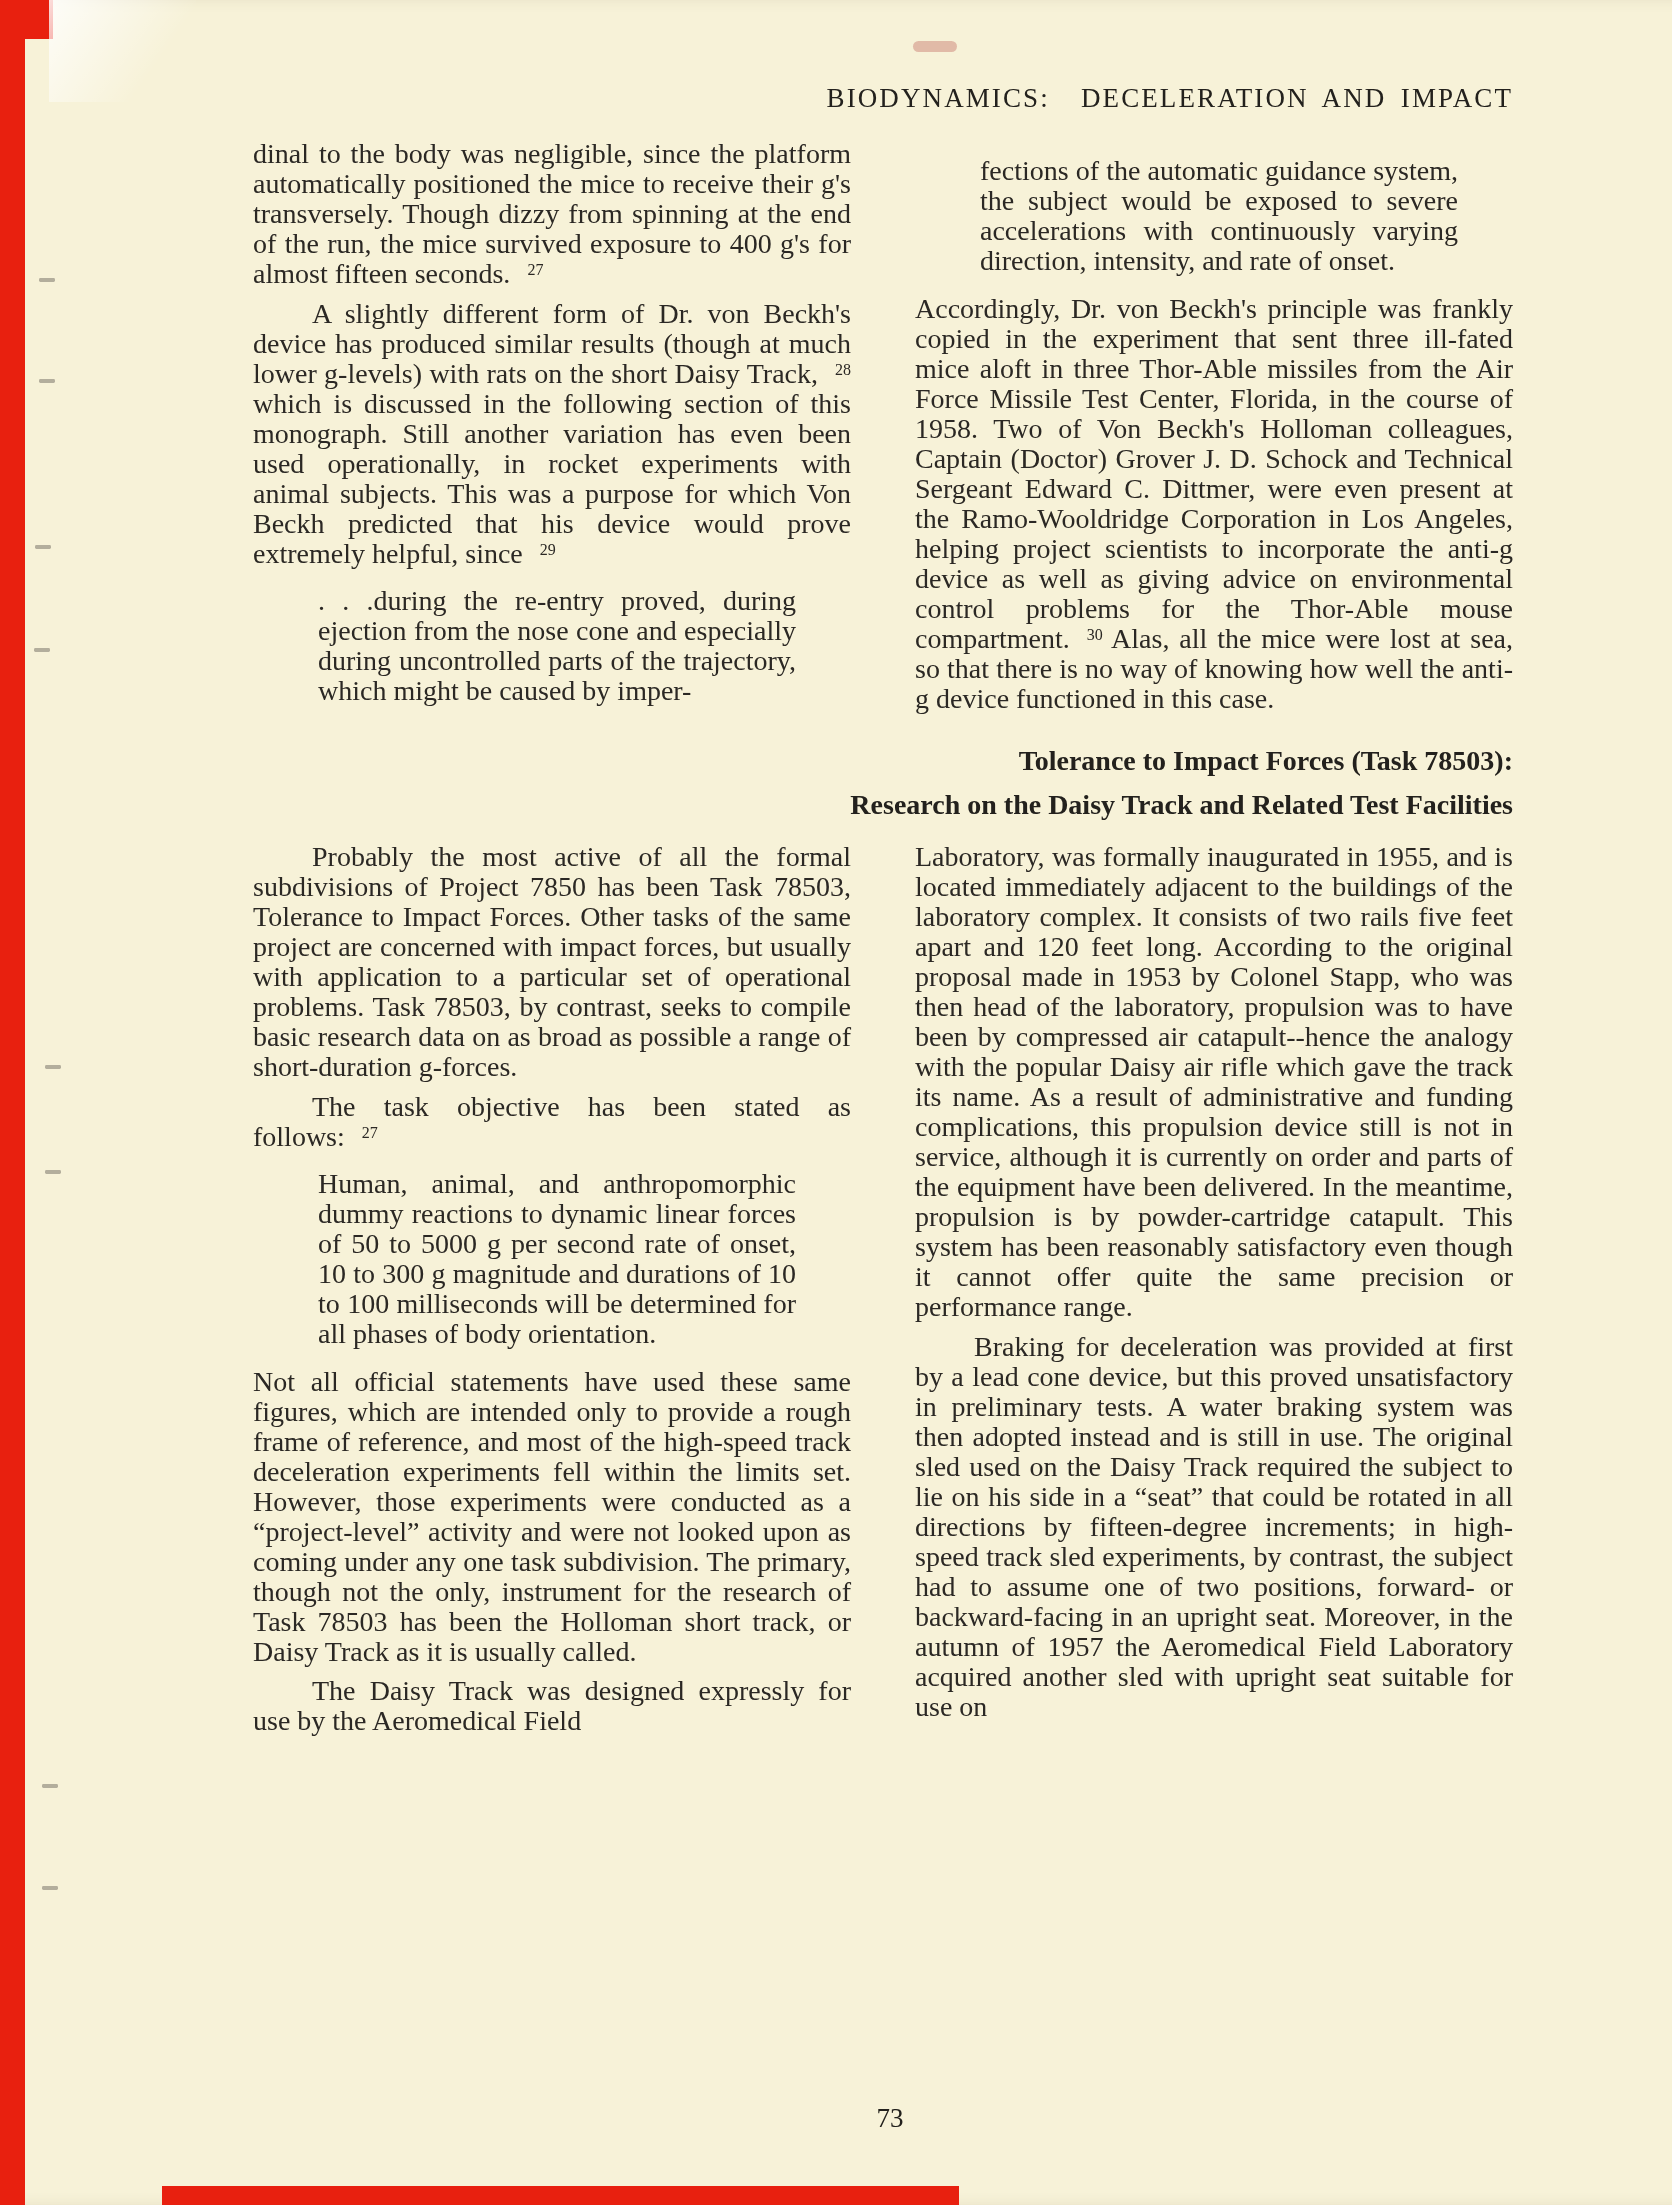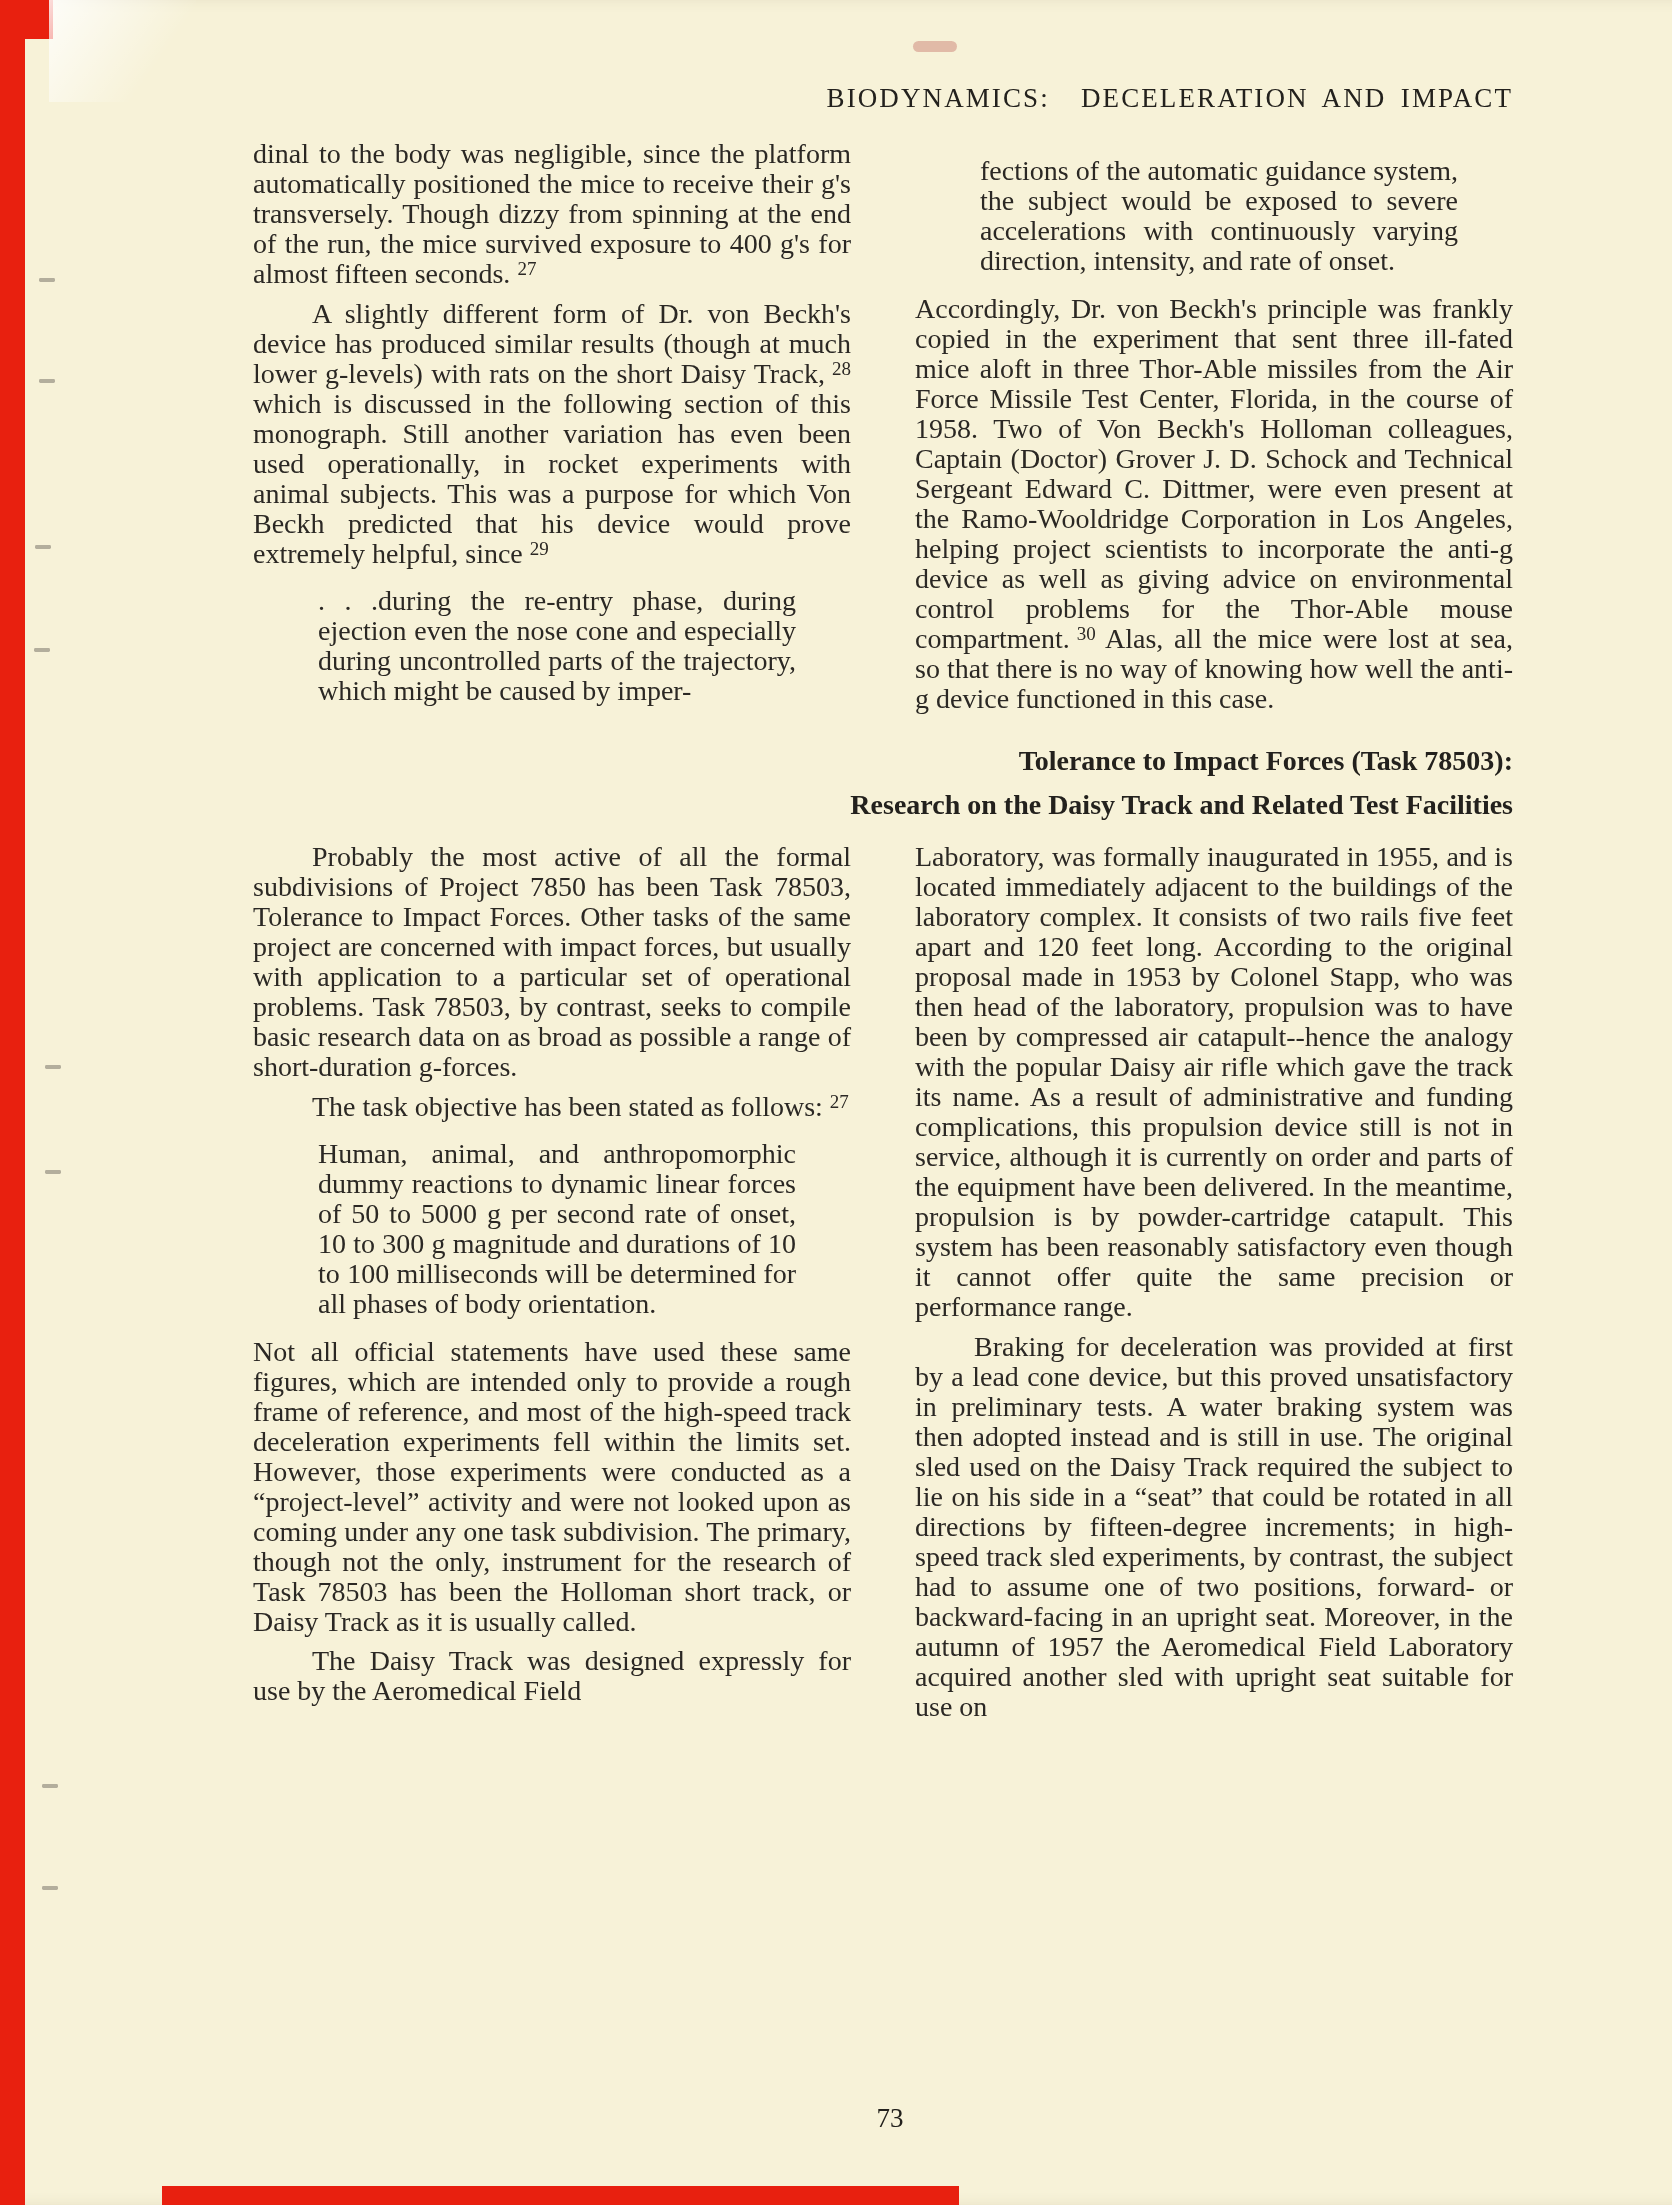--- a/index.html
+++ b/index.html
@@ -38,22 +38,22 @@
   }
   .columns { display: flex; justify-content: space-between; margin-top: 21px; }
   .col {
     width: 598px;
     font-size: 28px; line-height: 30px;
     text-align: justify;
   }
   .col p { margin: 0 0 9.8px 0; }
   .col p.indent { text-indent: 59px; }
   .col p.quote  { margin: 17px 55px 18px 65px; }
-  sup { font-size: 19px; line-height: 0; vertical-align: baseline;
-        position: relative; top: -7.7px; margin-left: 7px; }
+  sup { font-size: 16px; line-height: 0; vertical-align: baseline;
+        position: relative; top: -7.7px; margin-left: 17px; }
 
   .section-heading {
     text-align: right; font-weight: 700; font-size: 28px;
     color: #23211d;
     margin: 21px 0 18px 0;
   }
   .sh-line { line-height: 32px; }
   .sh-line + .sh-line { margin-top: 12px; }
 
   .page-number {
@@ -84,21 +84,21 @@
   <div class="content">
 
     <div class="running-head">
       <span>BIODYNAMICS:  DECELERATION AND IMPACT</span>
     </div>
 
     <div class="columns">
       <div class="col" id="s1-left">
           <p class="para"><span>dinal to the body was negligible, since the platform automatically positioned the mice to receive their g's transversely. Though dizzy from spinning at the end of the run, the mice survived exposure to 400 g's for almost fifteen seconds.</span><sup>27</sup></p>
           <p class="para indent"><span>A slightly different form of Dr. von Beckh's device has produced similar results (though at much lower g-levels) with rats on the short Daisy Track,</span><sup>28</sup><span> which is discussed in the following section of this monograph. Still another variation has even been used operationally, in rocket experiments with animal subjects. This was a purpose for which Von Beckh predicted that his device would prove extremely helpful, since</span><sup>29</sup></p>
-          <p class="quote"><span>. . .during the re-entry phase, during ejection even the nose cone and especially during uncontrolled parts of the trajectory, which might be caused by imper-</span></p>
+          <p class="quote"><span>. . .during the re-entry proved, during ejection from the nose cone and especially during uncontrolled parts of the trajectory, which might be caused by imper-</span></p>
         </div>
       <div class="col" id="s1-right">
           <p class="quote"><span>fections of the automatic guidance system, the subject would be exposed to severe accelerations with continuously varying direction, intensity, and rate of onset.</span></p>
           <p class="para"><span>Accordingly, Dr. von Beckh's principle was frankly copied in the experiment that sent three ill-fated mice aloft in three Thor-Able missiles from the Air Force Missile Test Center, Florida, in the course of 1958. Two of Von Beckh's Holloman colleagues, Captain (Doctor) Grover J. D. Schock and Technical Sergeant Edward C. Dittmer, were even present at the Ramo-Wooldridge Corporation in Los Angeles, helping project scientists to incorporate the anti-g device as well as giving advice on environmental control problems for the Thor-Able mouse compartment.</span><sup>30</sup><span> Alas, all the mice were lost at sea, so that there is no way of knowing how well the anti-g device functioned in this case.</span></p>
         </div>
     </div>
 
     <div class="section-heading">
       <div class="sh-line">Tolerance to Impact Forces (Task 78503):</div>
       <div class="sh-line">Research on the Daisy Track and Related Test Facilities</div>

